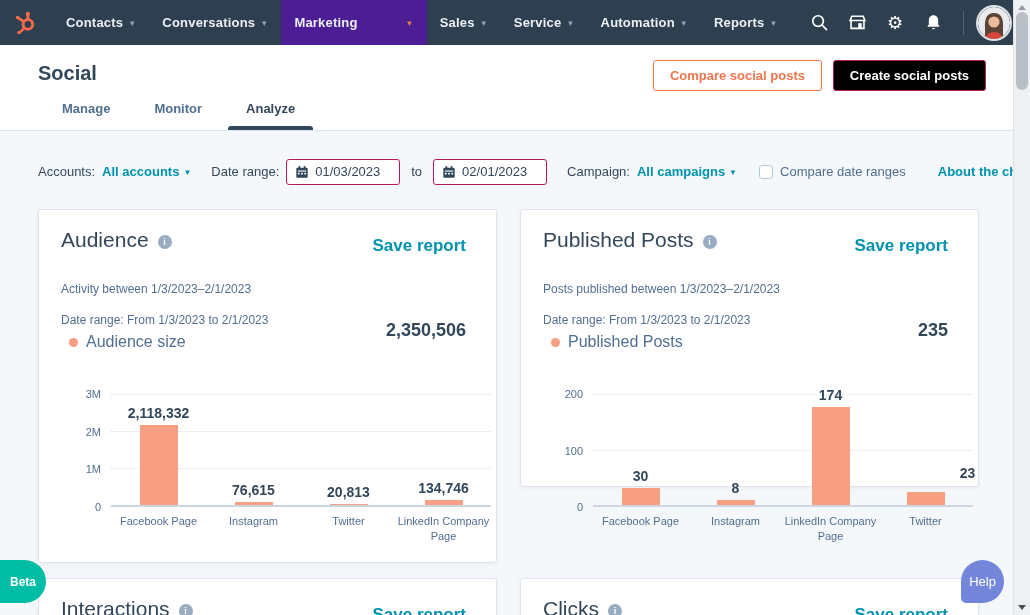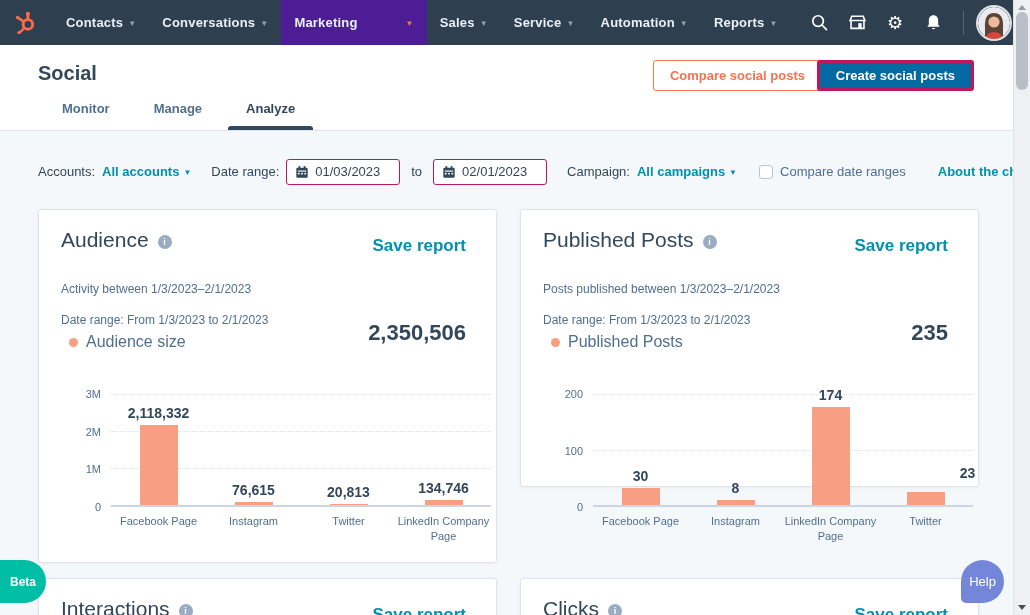--- a/index.html
+++ b/index.html
@@ -25,21 +25,21 @@
             box-shadow:0 0 0 2px rgba(255,255,255,.85); }
   .avatar-caret { font-size:9px; color:#aab8c5; margin-left:8px; cursor:pointer; }
 
   
   .header { position:absolute; top:45px; left:0; width:1030px; height:86px; background:#fff;
             border-bottom:1px solid #dfe3eb; }
   .page-title { position:absolute; left:38px; top:17px; font-size:20px; font-weight:bold; color:#33475b; }
   .btn { position:absolute; top:15px; height:31px; border-radius:3px; font-size:13px; font-weight:bold;
          padding:0 16px; cursor:pointer; font-family:"Liberation Sans", sans-serif; }
   .btn-outline { right:208px; background:#fff; border:1px solid #f2754e; color:#f2754e; }
-  .btn-solid { right:56px; background:#0369a1; border:3px solid #be185d; color:#fff; }
+  .btn-solid { right:44px; background:#000000; border:1px solid #be185d; color:#fff; }
   .tabs { position:absolute; left:44px; bottom:0; display:flex; gap:8px; }
   .tab { padding:0 18px; height:40px; line-height:38px; font-size:13px; font-weight:bold;
          color:#516f90; cursor:pointer; position:relative; }
   .tab.active { color:#33475b; }
   .tab.active::after { content:""; position:absolute; left:0; right:0; bottom:0; height:4px;
          background:#33475b; border-radius:3px 3px 0 0; }
 
   
   .filters { position:absolute; top:158px; left:38px; right:40px; height:27px; display:flex;
              align-items:center; font-size:13px; color:#33475b; white-space:nowrap; }
@@ -63,21 +63,21 @@
   .info-icon { width:14px; height:14px; border-radius:50%; background:#99acc2; color:#fff;
                font-size:9px; font-weight:bold; display:inline-flex; align-items:center;
                justify-content:center; margin-left:9px; margin-top:3px; font-style:normal; }
   .save-link { position:absolute; right:30px; top:26px; font-size:17px; font-weight:bold;
                color:#0091ae; cursor:pointer; }
   .card-sub { position:absolute; left:22px; top:72px; font-size:12px; color:#516f90; }
   .card-range { position:absolute; left:22px; top:103px; font-size:12px; color:#516f90; }
   .legend { position:absolute; left:30px; top:123px; display:flex; align-items:center;
             font-size:16px; color:#516f90; }
   .legend-dot { width:9px; height:9px; border-radius:50%; background:#f89e82; margin-right:8px; }
-  .card-total { position:absolute; right:30px; top:110px; font-size:22px; font-weight:bold; color:#33475b; }
+  .card-total { position:absolute; right:30px; top:110px; font-size:18px; font-weight:bold; color:#33475b; }
 
   
   .chart { position:absolute; left:22px; top:176px; right:22px; height:160px; }
   .yaxis { position:absolute; left:0; top:8px; width:40px; height:113px; }
   .ytick { position:absolute; right:0; font-size:11px; color:#516f90; height:14px; line-height:14px; }
   .plot { position:absolute; left:50px; top:8px; width:380px; height:113px; display:flex;
           align-items:flex-end; border-bottom:2px solid #cbd6e2; }
   .gridline { position:absolute; left:0; right:0; height:0; border-top:1px dotted #d9e2ec; }
   .slot { position:relative; flex:1; height:100%; display:flex; align-items:flex-end; justify-content:center; }
   .bar { width:38px; min-height:1px; }
@@ -196,22 +196,22 @@
       </span>
       <span class="avatar-caret">▼</span>
     </div>
   </div>
 
   <div class="header">
     <div class="page-title">Social</div>
     <button class="btn btn-outline">Compare social posts</button>
     <button class="btn btn-solid">Create social posts</button>
     <div class="tabs">
+      <div class="tab">Manage</div>
       <div class="tab">Monitor</div>
-      <div class="tab">Manage</div>
       <div class="tab active">Analyze</div>
     </div>
   </div>
 
   <div class="filters">
     <span class="flabel">Accounts:</span>
     <span class="fvalue" style="margin-right:20px;">
       <span>All accounts</span>
       <span class="caret">▼</span>
     </span>

